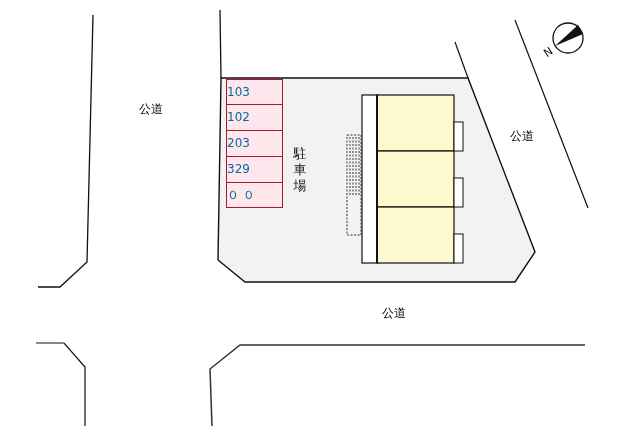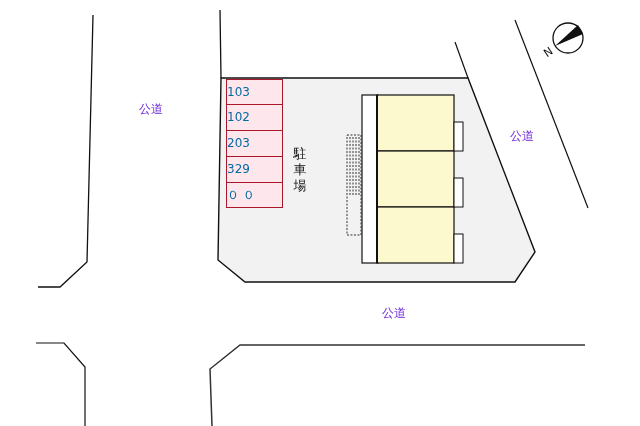--- a/index.html
+++ b/index.html
@@ -1,19 +1,19 @@
 <!DOCTYPE html>
 <html><head>
   <meta charset="utf-8">
   <style>
     html, body { margin: 0; padding: 0; background: #ffffff; }
     body { width: 640px; height: 426px; position: relative; overflow: hidden;
            font-family: "DejaVu Sans", "Liberation Sans", sans-serif; }
     svg.map { position: absolute; left: 0; top: 0; }
-    .lbl { position: absolute; font-size: 12px; color: #6d28d9; white-space: nowrap; }
+    .lbl { position: absolute; font-size: 12px; color: #000000; white-space: nowrap; }
     .parking-col { position: absolute; left: 226px; top: 79px; width: 57px; }
     .slot { box-sizing: border-box; height: 25.9px; border: 1px solid #a8182a; border-top: none;
             background: #fde6ec; font-size: 12px; line-height: 24px; color: #0369a1; }
     .slot:first-child { border-top: 1px solid #a8182a; }
     .vert-label { position: absolute; left: 292px; top: 146px; width: 16px; font-size: 13px;
                   line-height: 16px; text-align: center; color: #111; }
   </style>
 </head>
 <body>
 

